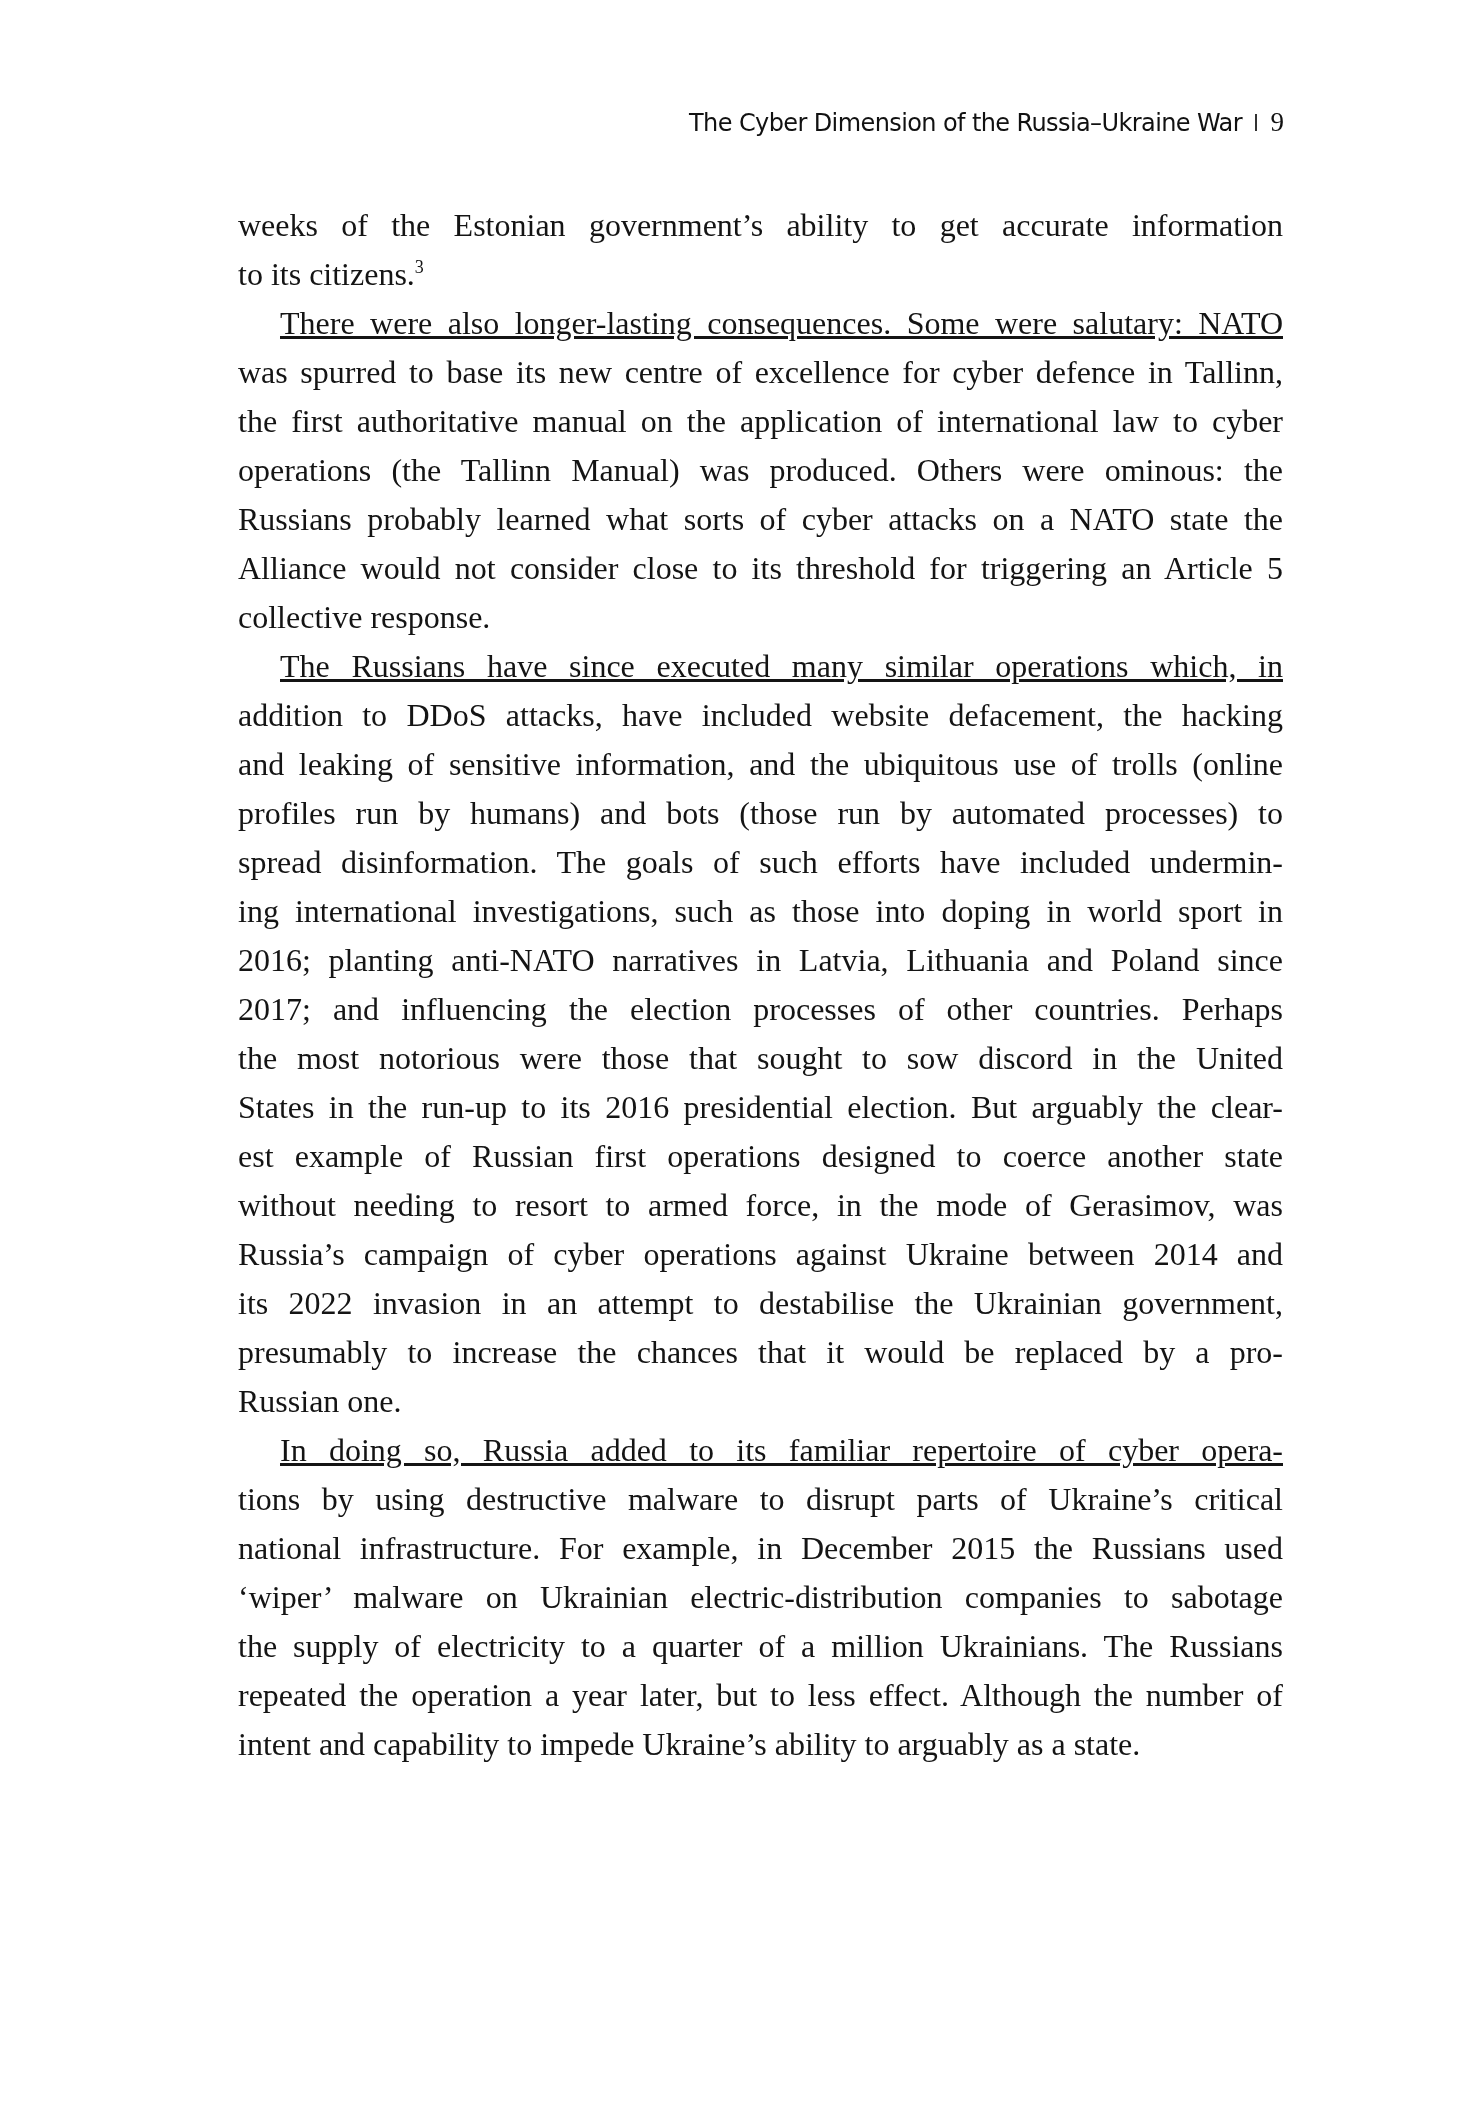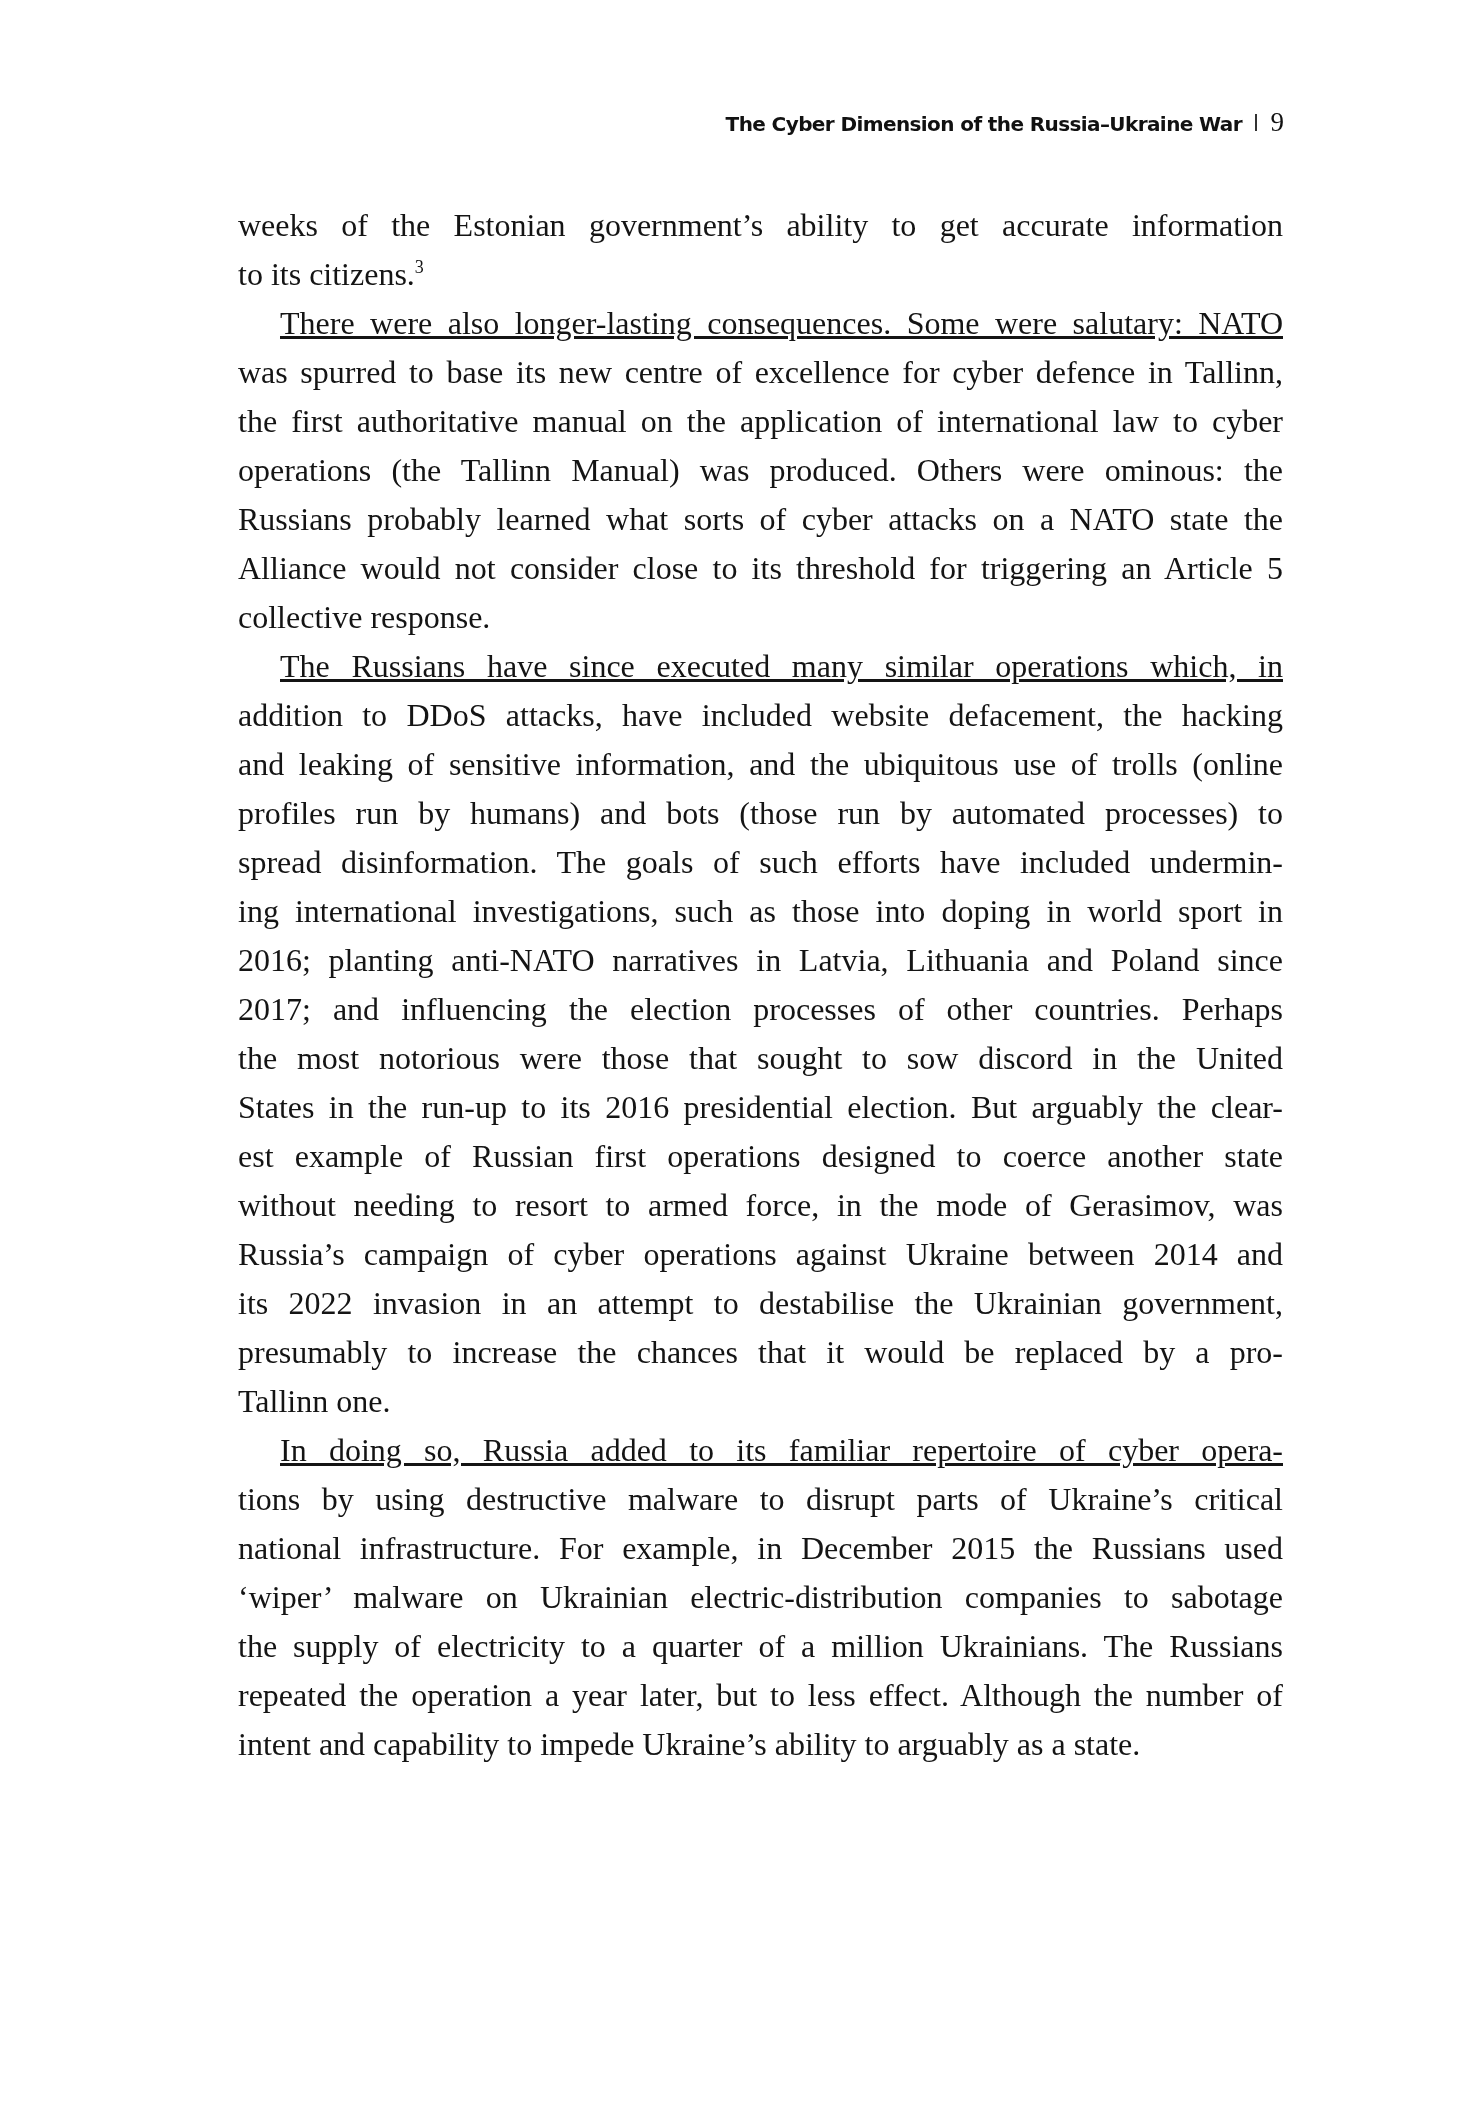--- a/index.html
+++ b/index.html
@@ -18,22 +18,22 @@
       top: 107px;
       right: 196px;
       height: 30px;
       display: flex;
       align-items: baseline;
       color: #111111;
       white-space: nowrap;
     }
     .running-head .title {
       font-family: "DejaVu Sans", sans-serif;
-      font-weight: bold;
-      font-size: 20px;
+      font-weight: normal;
+      font-size: 24px;
       letter-spacing: -0.6px;
       text-align: right;
     }
     .running-head .sep {
       display: inline-block;
       width: 1.5px;
       height: 17px;
       background: #333333;
       margin: 0 14px 0 13px;
       align-self: center;
@@ -107,21 +107,21 @@
       <span class="line">ing international investigations, such as those into doping in world sport in</span>
       <span class="line">2016; planting anti-NATO narratives in Latvia, Lithuania and Poland since</span>
       <span class="line">2017; and influencing the election processes of other countries. Perhaps</span>
       <span class="line">the most notorious were those that sought to sow discord in the United</span>
       <span class="line">States in the run-up to its 2016 presidential election. But arguably the clear-</span>
       <span class="line">est example of Russian first operations designed to coerce another state</span>
       <span class="line">without needing to resort to armed force, in the mode of Gerasimov, was</span>
       <span class="line">Russia’s campaign of cyber operations against Ukraine between 2014 and</span>
       <span class="line">its 2022 invasion in an attempt to destabilise the Ukrainian government,</span>
       <span class="line">presumably to increase the chances that it would be replaced by a pro-</span>
-      <span class="line last">Tallinn one.</span>
+      <span class="line last">Russian one.</span>
     </div>
     <div>
       <span class="line indent">In doing so, Russia added to its familiar repertoire of cyber opera-</span>
       <span class="line">tions by using destructive malware to disrupt parts of Ukraine’s critical</span>
       <span class="line">national infrastructure. For example, in December 2015 the Russians used</span>
       <span class="line">‘wiper’ malware on Ukrainian electric-distribution companies to sabotage</span>
       <span class="line">the supply of electricity to a quarter of a million Ukrainians. The Russians</span>
       <span class="line">repeated the operation a year later, but to less effect. Although the number of</span>
       <span class="line last">intent and capability to impede Ukraine’s ability to arguably as a state.</span>
     </div>

